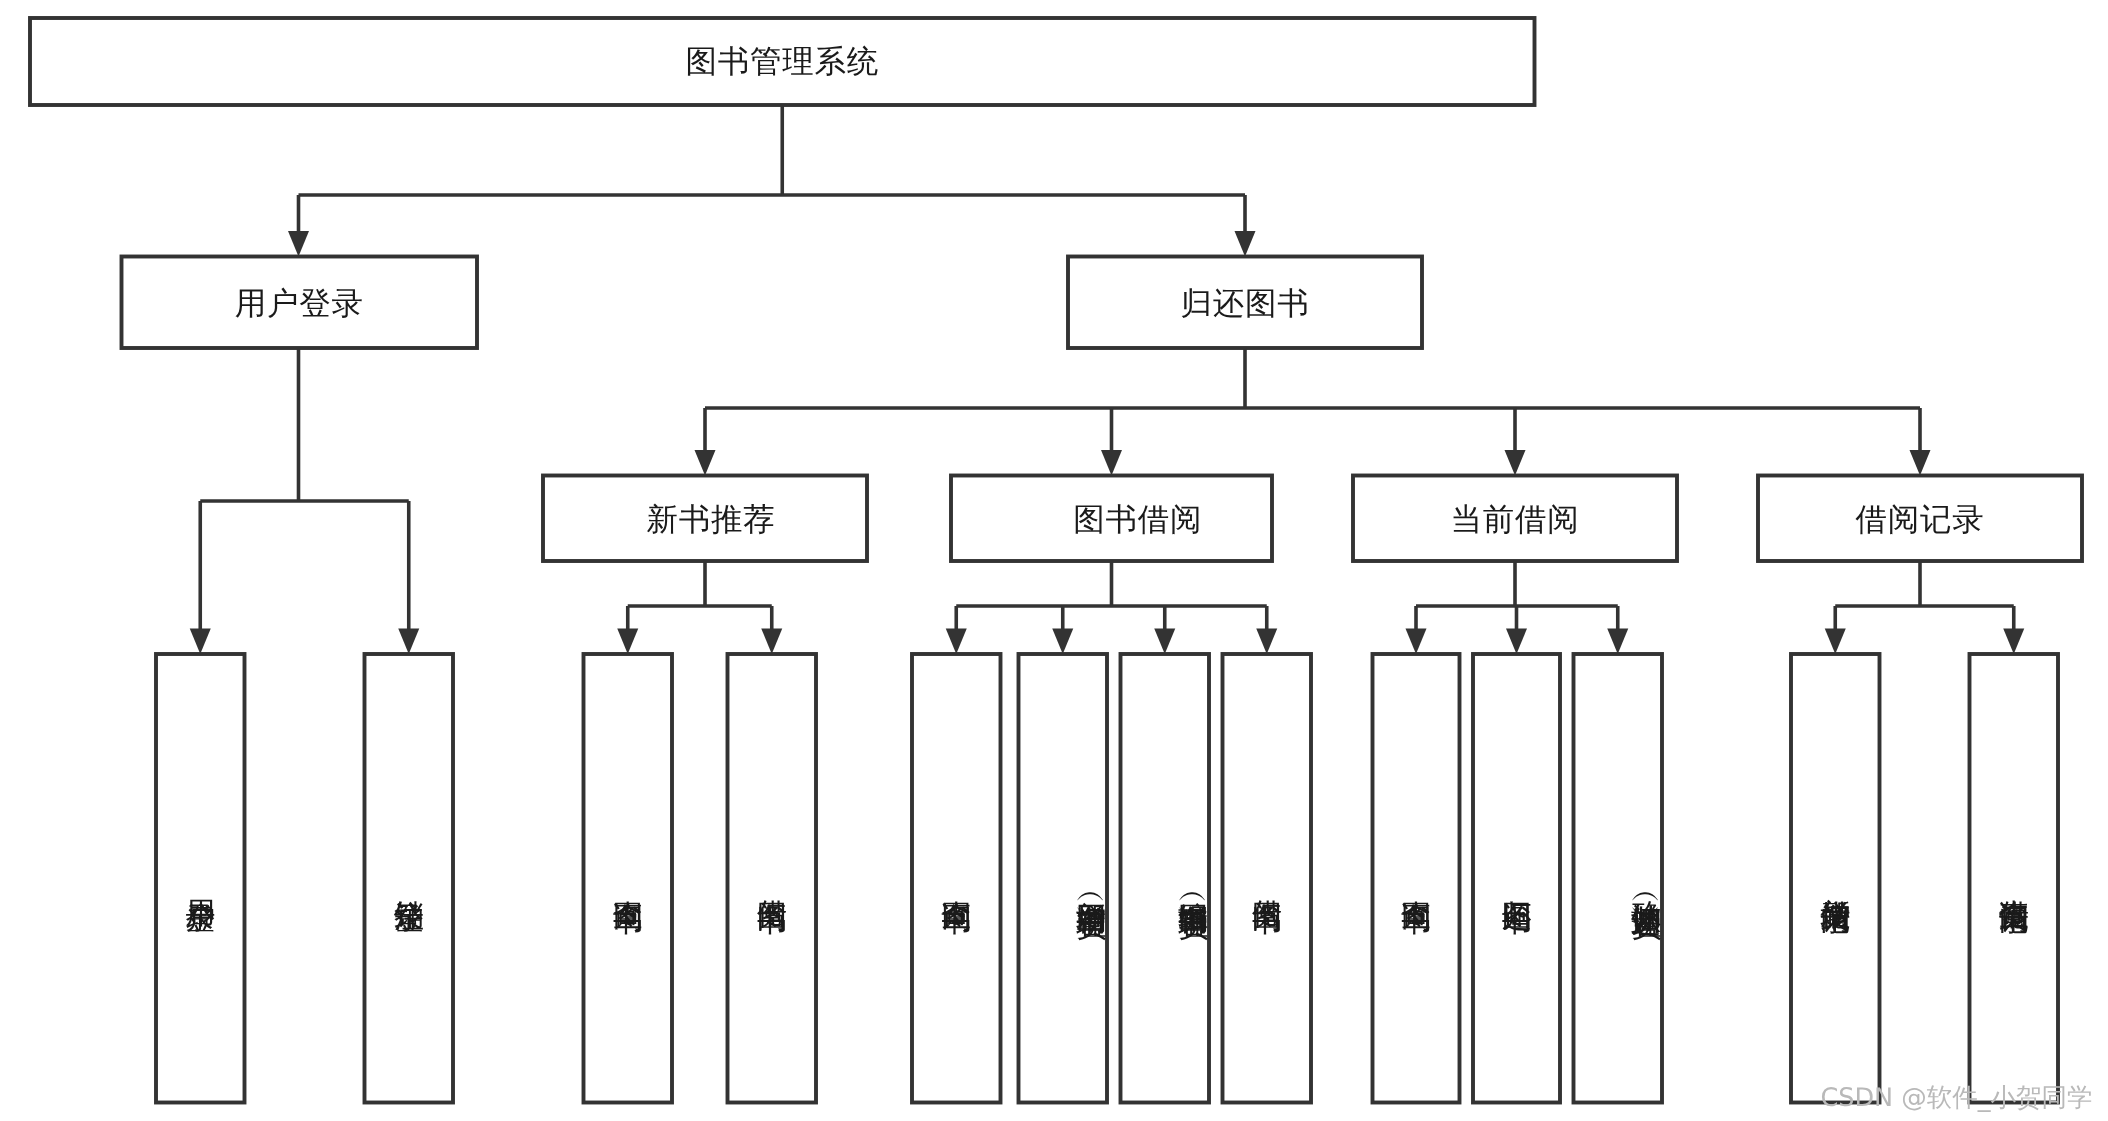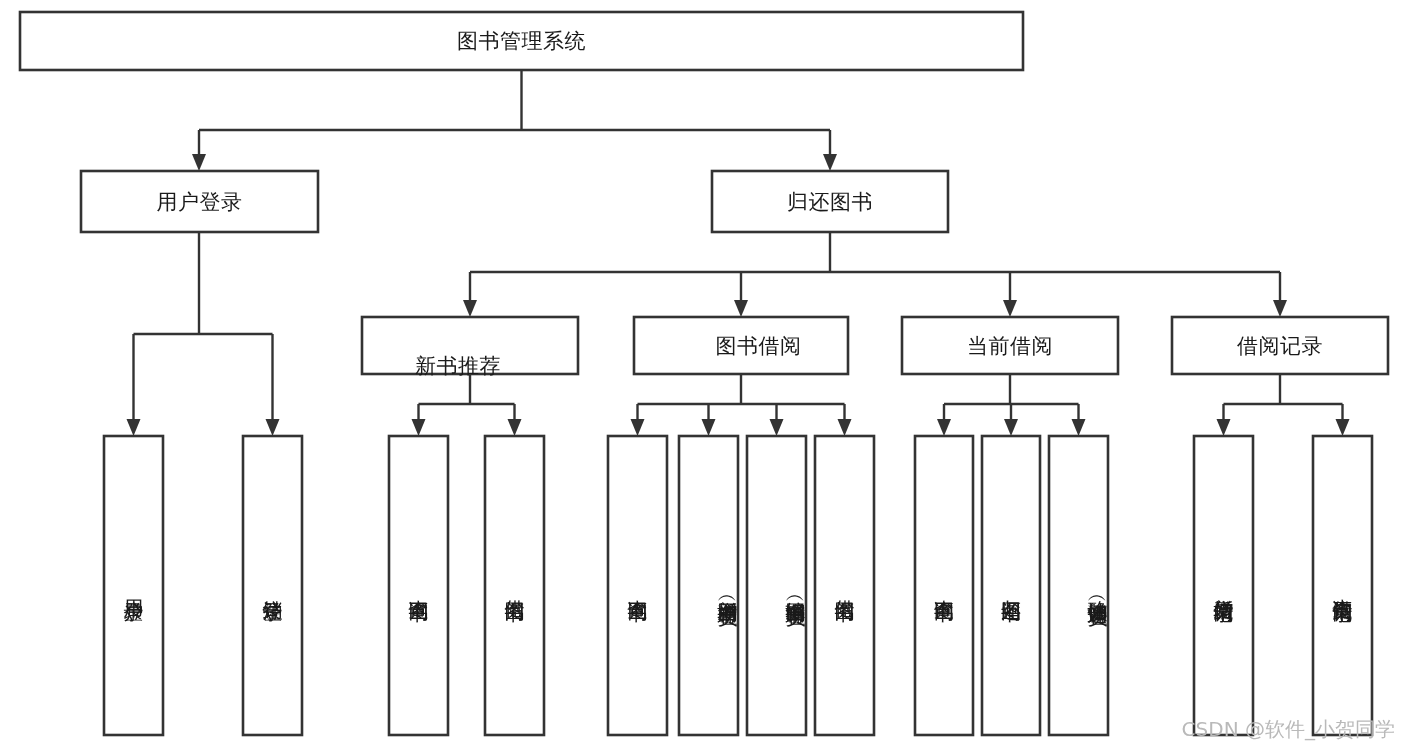--- a/index.html
+++ b/index.html
@@ -66,21 +66,21 @@
     text-orientation: upright;
     letter-spacing: 1px;
     white-space: nowrap;
     pointer-events: none;
   }
   .watermark {
     position: absolute;
     right: 10px;
     bottom: 4px;
     color: #b9b9b9;
-    font-size: 20px;
+    font-size: 17px;
     white-space: nowrap;
     user-select: none;
   }
 </style>
 </head>
 <body>
 
 <div id="diagram-root">
 
   <svg class="canvas" viewBox="0 0 1405 747">
@@ -178,21 +178,21 @@
       <rect class="node-box" x="1313" y="436" width="59" height="299"></rect>
     </g>
   </svg>
 
   <div class="node-label-h" style="left:20px; top:12px; width:1003px; height:58px;">图书管理系统</div>
 
   <div class="node-label-h" style="left:81px; top:171px; width:237px; height:61px;">用户登录</div>
 
   <div class="node-label-h" style="left:712px; top:171px; width:236px; height:61px;">归还图书</div>
 
-  <div class="node-label-h" style="left:350px; top:317px; width:216px; height:57px;margin-top:20px;">新书推荐</div>
+  <div class="node-label-h" style="left:366px; top:317px; width:216px; height:57px;">新书推荐</div>
 
   <div class="node-label-h" style="left:634px; top:317px; width:249px; height:57px;">图书借阅</div>
 
   <div class="node-label-h" style="left:902px; top:317px; width:216px; height:57px;">当前借阅</div>
 
   <div class="node-label-h" style="left:1172px; top:317px; width:216px; height:57px;">借阅记录</div>
 
   <div class="node-label-v" style="left:104px; top:436px; width:59px; height:299px;">用户登录</div>
 
   <div class="node-label-v" style="left:243px; top:436px; width:59px; height:299px;">注销登录</div>

